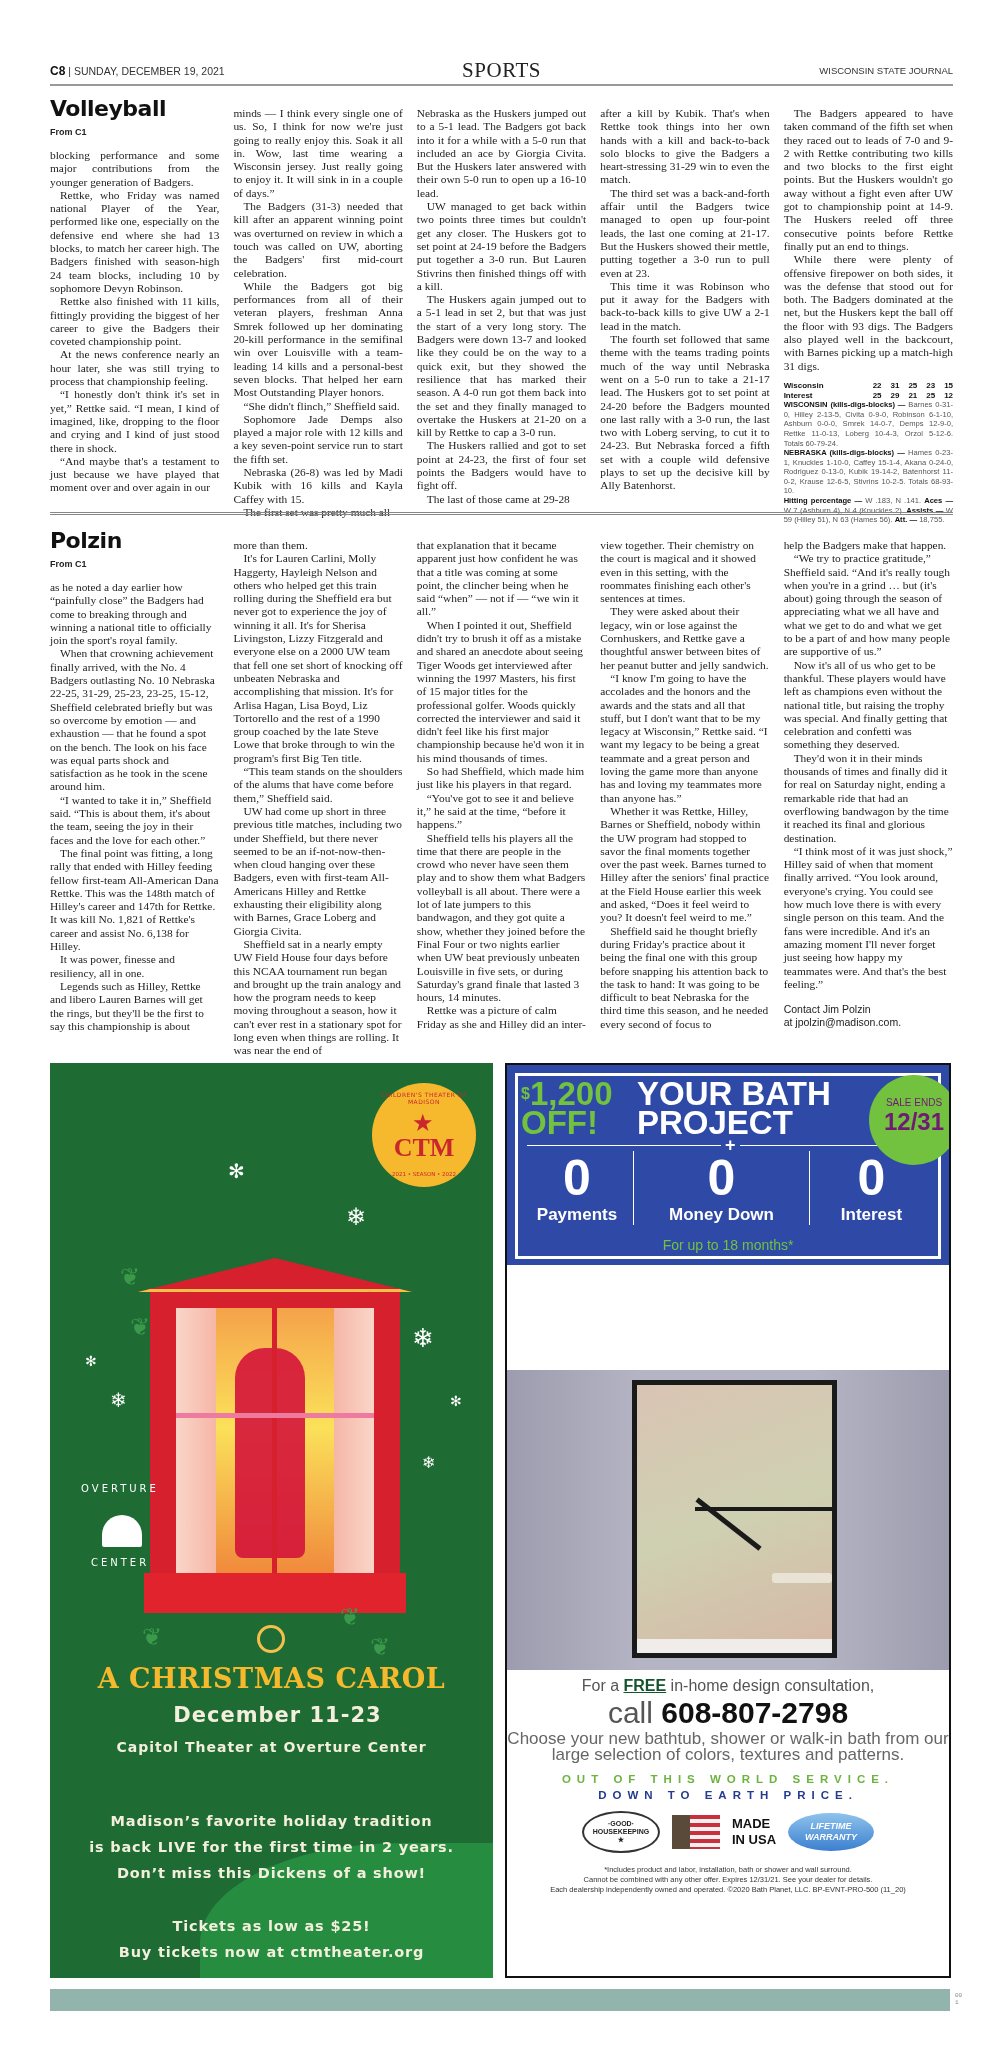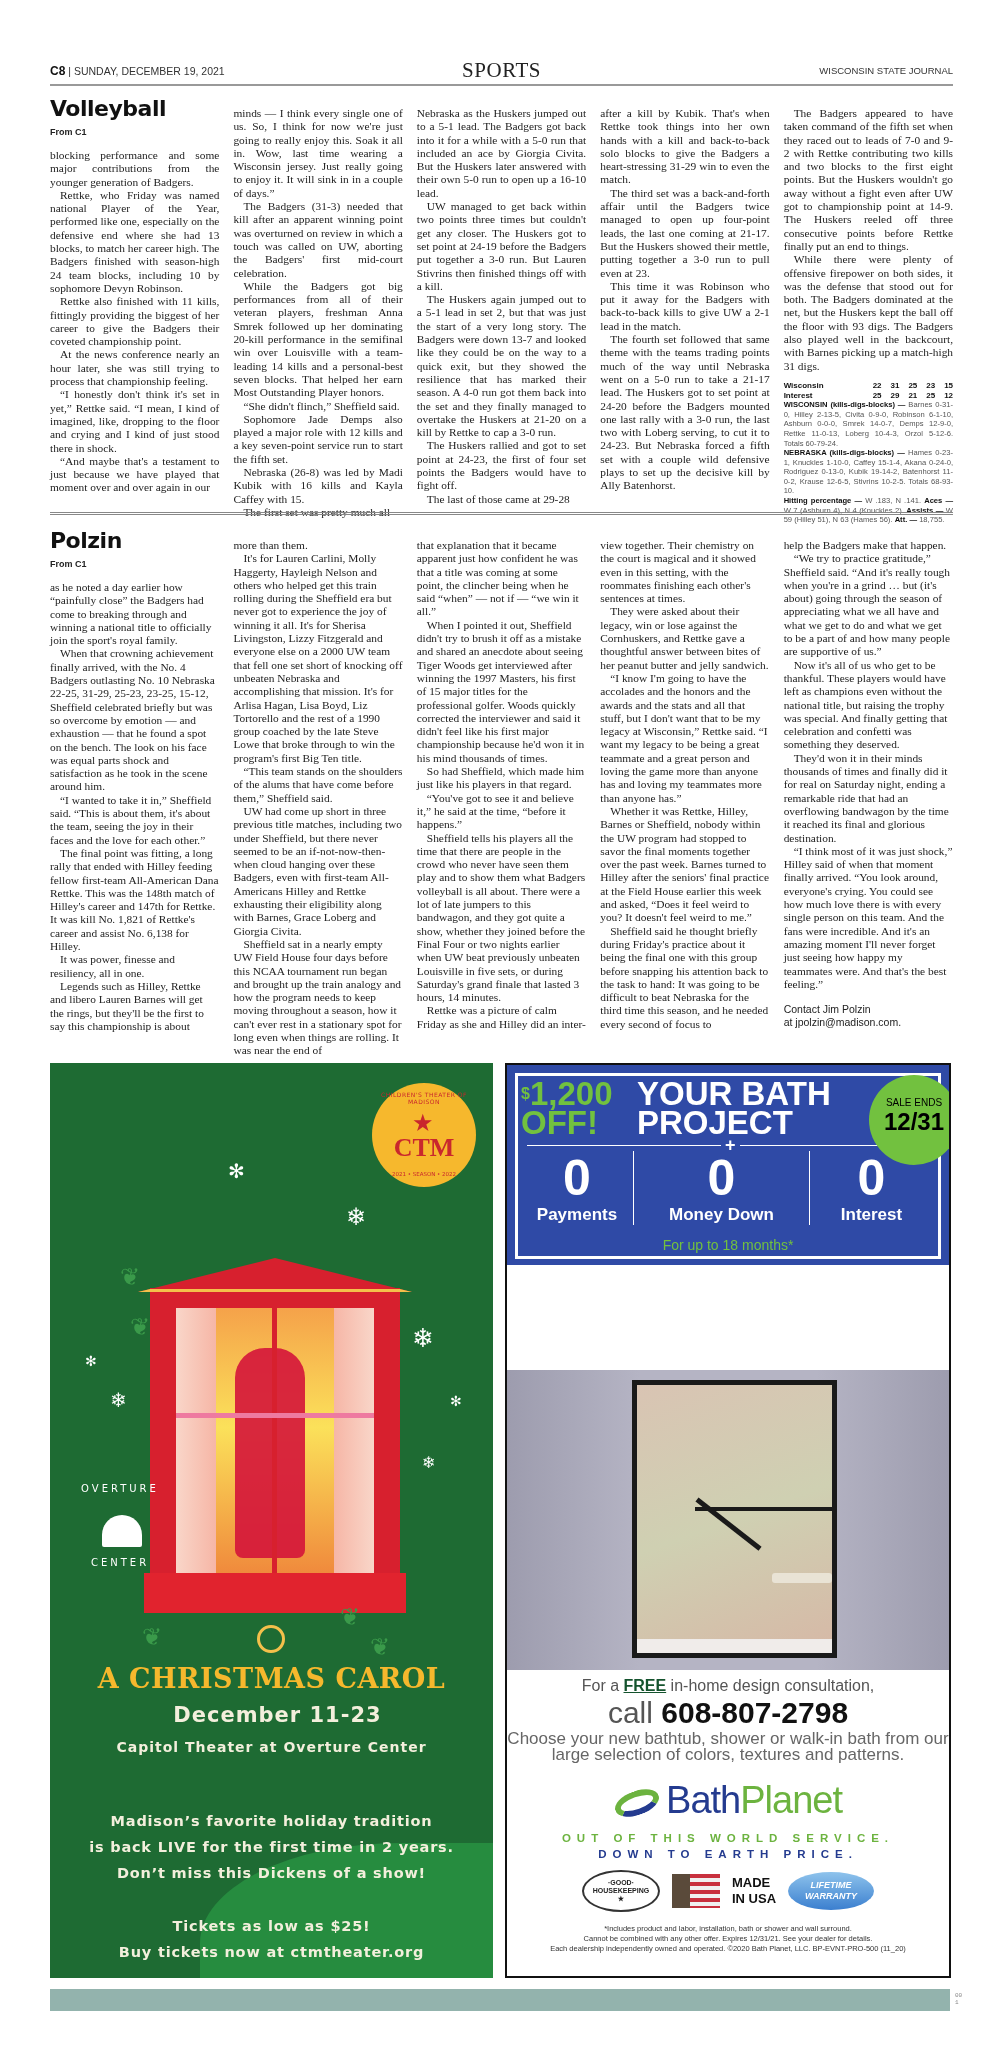--- a/index.html
+++ b/index.html
@@ -52,21 +52,21 @@
   .carol-pitch { position: absolute; left: 0; right: 0; top: 745px; text-align: center; font-family: "DejaVu Sans", sans-serif; font-weight: bold; font-size: 14.5px; line-height: 26px; color: #f3efdc; letter-spacing: 0.8px; }
   .carol-tix { position: absolute; left: 0; right: 0; top: 850px; text-align: center; font-family: "DejaVu Sans", sans-serif; font-weight: bold; font-size: 14.5px; line-height: 26px; color: #f3efdc; letter-spacing: 0.8px; }
   .ad1 .swoosh { position: absolute; left: 150px; top: 780px; width: 400px; height: 200px; border-radius: 50% 0 0 0; background: #2a9a45; opacity: 0.7; }
   
   .ad2 { position: absolute; left: 505px; top: 1063px; width: 446px; height: 915px; border: 2px solid #111; background: #fff; overflow: hidden; }
   .bp-top { position: absolute; left: 0; top: 0; width: 442px; height: 200px; background: #2f4aa6; }
   .bp-frame { position: absolute; left: 8px; top: 8px; width: 426px; height: 186px; border: 3px solid #fff; }
   .bp-off { position: absolute; left: 14px; top: 14px; font-family: "Liberation Sans", sans-serif; font-weight: bold; color: #72c13f; font-size: 33px; line-height: 29px; }
   .bp-off sup { font-size: 16px; vertical-align: top; }
   .bp-head { position: absolute; left: 130px; top: 14px; font-family: "Liberation Sans", sans-serif; font-weight: bold; color: #fff; font-size: 33px; line-height: 29px; }
-  .bp-sale { position: absolute; left: 362px; top: 10px; width: 90px; height: 90px; border-radius: 50%; background: #72c13f; color: #000000; text-align: center; font-family: "Liberation Sans", sans-serif; }
+  .bp-sale { position: absolute; left: 362px; top: 10px; width: 90px; height: 90px; border-radius: 50%; background: #72c13f; color: #701a75; text-align: center; font-family: "Liberation Sans", sans-serif; }
   .bp-sale .s1 { font-size: 10px; margin-top: 22px; }
   .bp-sale .s2 { font-size: 24px; font-weight: bold; }
   .bp-plusline { position: absolute; left: 20px; top: 80px; width: 405px; height: 1px; background: #fff; }
   .bp-plus { position: absolute; left: 214px; top: 70px; color: #fff; font-family: "Liberation Sans", sans-serif; font-weight: bold; font-size: 18px; background: #2f4aa6; padding: 0 4px; }
   .bp-zeros { position: absolute; left: 14px; top: 86px; width: 412px; display: flex; }
   .bp-zero { text-align: center; color: #fff; font-family: "Liberation Sans", sans-serif; }
   .bp-zero + .bp-zero { border-left: 1px solid #fff; }
   .bp-zero .z { font-size: 50px; font-weight: bold; line-height: 54px; }
   .bp-zero .l { font-size: 17px; font-weight: bold; }
   .bp-months { position: absolute; left: 0; right: 0; top: 172px; text-align: center; font-family: "Liberation Sans", sans-serif; color: #72c13f; font-size: 14px; }
@@ -318,21 +318,20 @@
       <div class="base"></div>
     </div>
   </div>
   <div class="bp-bottom">
     <div class="bp-free"><span>For a </span><b>FREE</b><span> in-home design consultation,</span></div>
     <div class="bp-call"><span>call </span><b>608-807-2798</b></div>
     <div class="bp-choose">
       <div>Choose your new bathtub, shower or walk-in bath from our</div>
       <div>large selection of colors, textures and patterns.</div>
     </div>
-    <div class="bp-logo"><span class="swirl"></span><span class="bath">Bath</span><span class="planet">Planet</span></div>
     <div class="bp-tag1">OUT OF THIS WORLD SERVICE.</div>
     <div class="bp-tag2">DOWN TO EARTH PRICE.</div>
     <div class="bp-badges">
       <div class="gh">
           <span>·GOOD·</span>
           <span>HOUSEKEEPING</span>
           <span>★</span>
         </div>
       <div class="flag"></div>
       <div class="usa">

